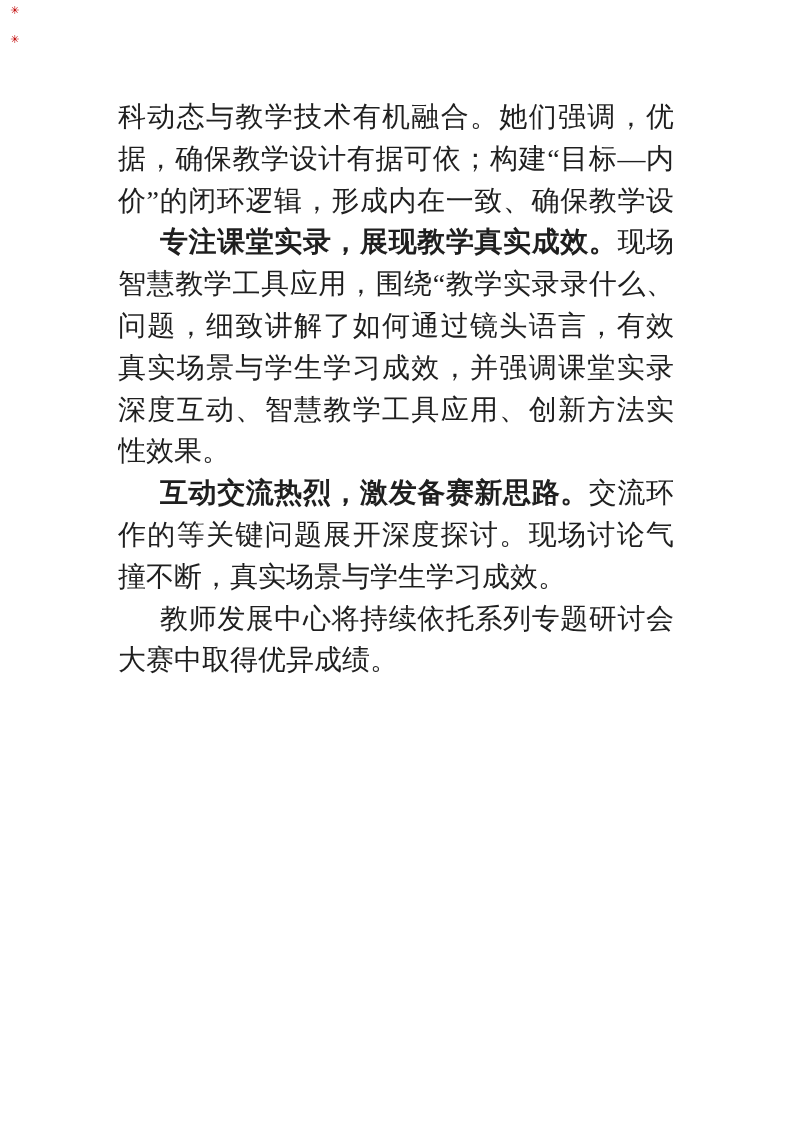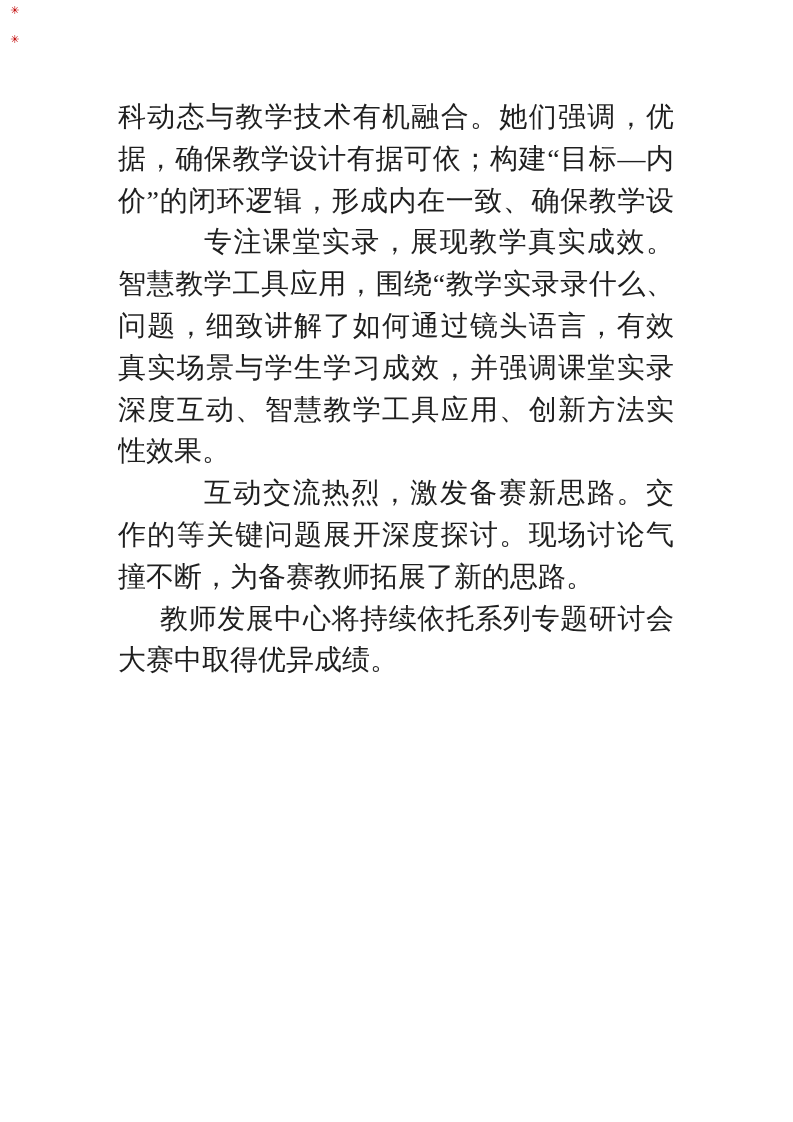--- a/index.html
+++ b/index.html
@@ -32,23 +32,22 @@
     text-align-last: justify;
     overflow: hidden;
   }
   .t-line.last {
     text-align-last: left;
   }
   .t-line.indent {
     padding-left: 42px;
   }
   .lead-bold {
-    font-weight: 400;
+    font-weight: 700;
     font-family: "Liberation Sans", "DejaVu Sans", sans-serif;
-    margin-left: 44px;
   }
   .red-mark {
     position: absolute;
     color: #c00000;
     font-size: 11px;
     line-height: 1;
     font-family: "DejaVu Sans", sans-serif;
     user-select: none;
   }
   .red-mark.m1 { left: 10px; top: 5px; }
@@ -93,21 +92,21 @@
       <span>性效果。</span>
     </div>
 
     <div class="t-line indent">
       <span class="lead-bold">互动交流热烈，激发备赛新思路。</span><span>交流环节，参会教师</span>
     </div>
     <div class="t-line">
       <span>作的等关键问题展开深度探讨。现场讨论气氛活跃，思维碰</span>
     </div>
     <div class="t-line last">
-      <span>撞不断，为备赛教师拓展了新的思路。</span>
+      <span>撞不断，真实场景与学生学习成效。</span>
     </div>
 
     <div class="t-line indent">
       <span>教师发展中心将持续依托系列专题研讨会与针对性指</span>
     </div>
     <div class="t-line last">
       <span>大赛中取得优异成绩。</span>
     </div>
 
   </div>

